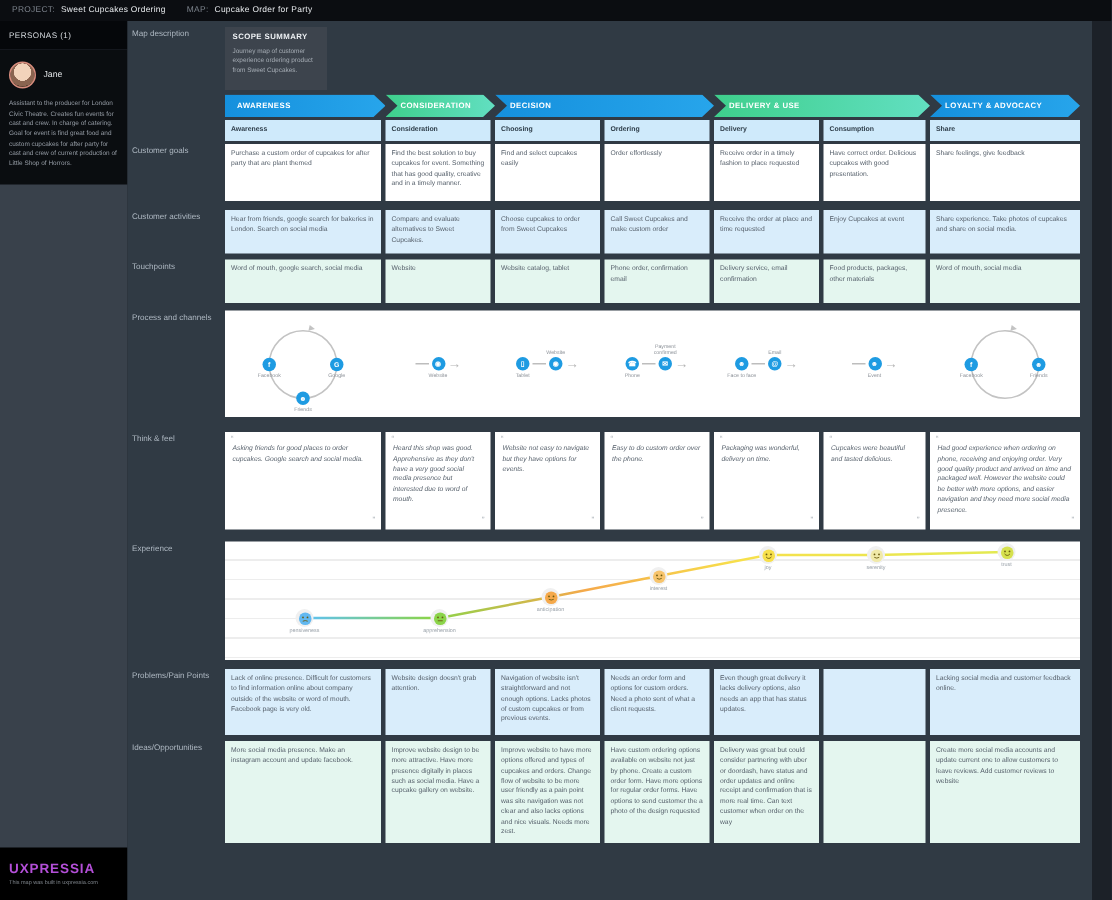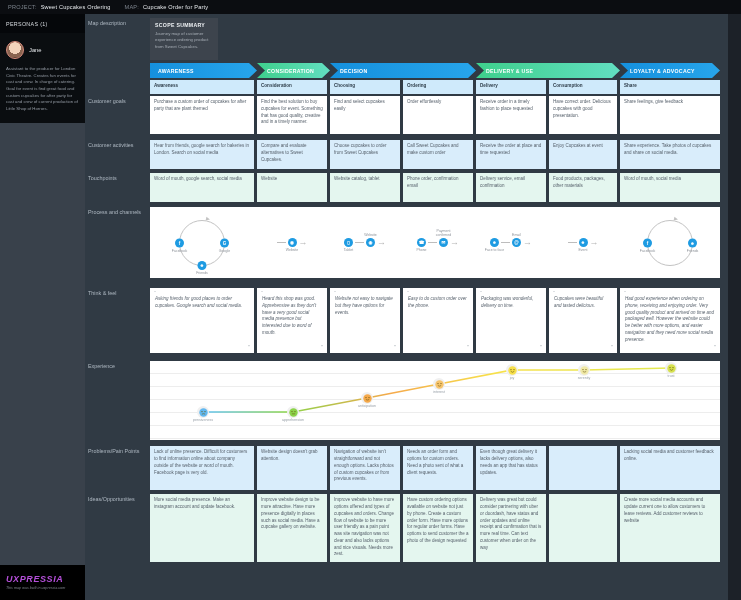--- a/index.html
+++ b/index.html
@@ -18,21 +18,21 @@
   .sidebar { width:85px; flex:0 0 85px; background:#39414b; display:flex; flex-direction:column; }
   .personas-hd { background:#05070a; color:#d8dce1; font-size:5.4px; letter-spacing:.3px;
     padding:7px 6px 6px 6px; }
   .persona-card { background:#0a0d10; padding:8px 6px 10px 6px; }
   .persona-top { display:flex; align-items:center; gap:5px; margin-bottom:7px; }
   .avatar { width:18px; height:18px; border-radius:50%; border:1px solid #d98d7e;
     background: radial-gradient(circle at 50% 38%, #f2d3bb 0 45%, #8a6450 46% 72%, #5d4334 73%);
   }
   .persona-name { color:#e4e7ea; font-size:5.8px; }
   .persona-bio { color:#959ca5; font-size:4.3px; line-height:1.55; }
-  .sidebar-foot { margin-top:auto; background:#000; padding:9px 6px 10px 6px;font-style:italic; }
+  .sidebar-foot { margin-top:auto; background:#000; padding:9px 6px 10px 6px; }
   .logo { color:#b44fd8; font-size:9px; font-weight:bold; letter-spacing:.6px; }
   .logo-tag { color:#7e848b; font-size:3.7px; margin-top:2px; }
 
   
   .map { width:643px; background:#303a44; padding-top:4px; }
   .jrow { display:flex; }
   .rlabel { flex:0 0 65px; width:65px; padding:2px 5px 0 3px; font-size:5.4px;
     line-height:1.35; color:#aeb8c2; }
   .rcontent { display:grid;
     grid-template-columns:104px 70px 70px 70px 70px 68px 100px;

